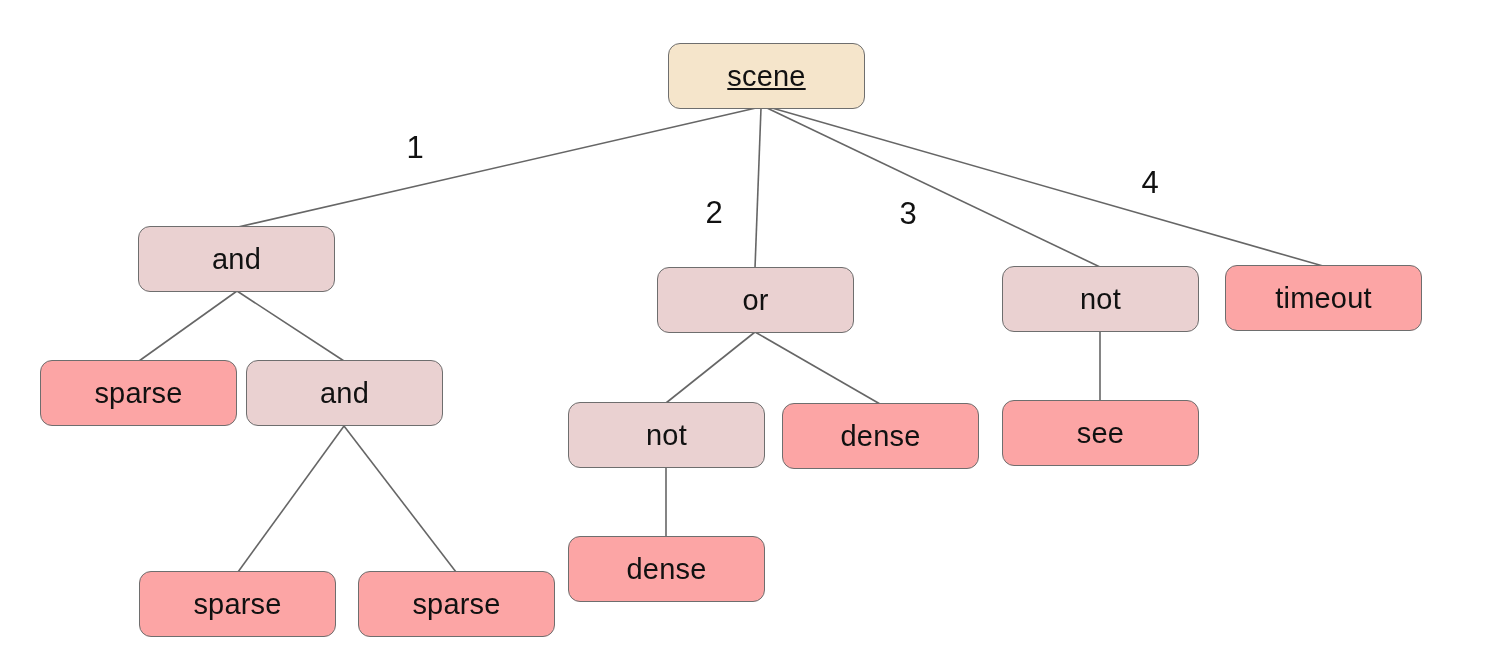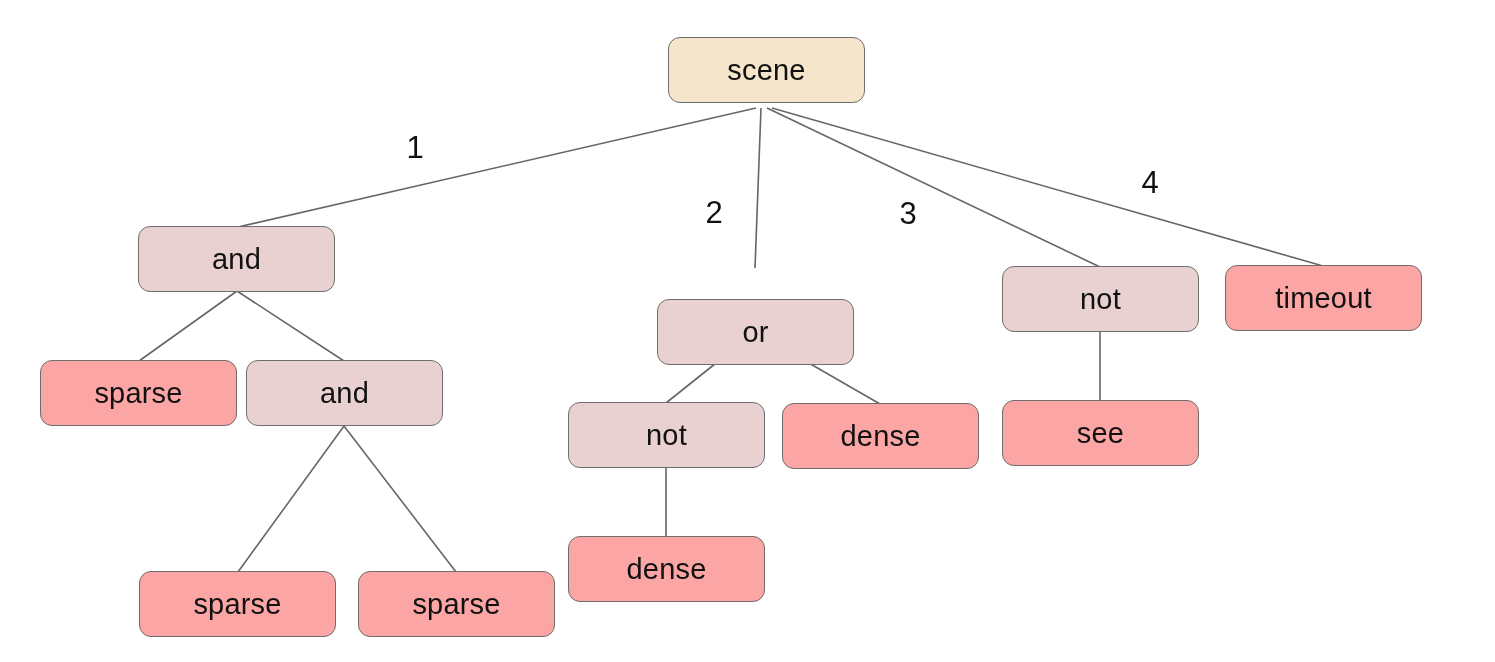--- a/index.html
+++ b/index.html
@@ -71,25 +71,25 @@
     <line x1="755" y1="332" x2="880" y2="404"></line>
     <line x1="666" y1="467" x2="666" y2="537"></line>
     <line x1="1100" y1="331" x2="1100" y2="401"></line>
   </svg>
 
   <span class="edge-label" style="left:415px; top:148px;">1</span>
   <span class="edge-label" style="left:714px; top:213px;">2</span>
   <span class="edge-label" style="left:908px; top:214px;">3</span>
   <span class="edge-label" style="left:1150px; top:183px;">4</span>
 
-  <div class="node root" style="left:668px; top:37px;">scene</div>
+  <div class="node root" style="left:668px; top:43px;text-decoration:underline;">scene</div>
 
   <div class="node op" style="left:138px; top:226px;">and</div>
 
-  <div class="node op" style="left:657px; top:267px;margin-top:32px;">or</div>
+  <div class="node op" style="left:657px; top:267px;">or</div>
 
   <div class="node op" style="left:1002px; top:266px;">not</div>
 
   <div class="node leaf" style="left:1225px; top:265px;">timeout</div>
 
   <div class="node leaf" style="left:40px; top:360px;">sparse</div>
 
   <div class="node op" style="left:246px; top:360px;">and</div>
 
   <div class="node op" style="left:568px; top:402px;">not</div>

